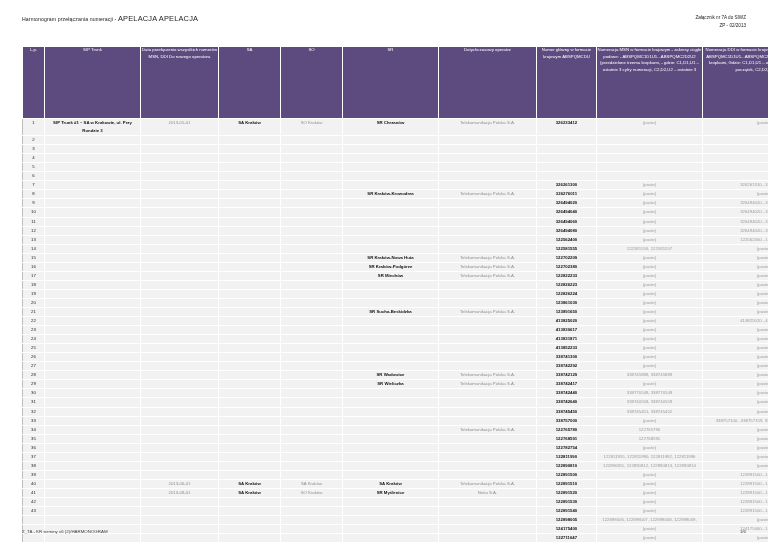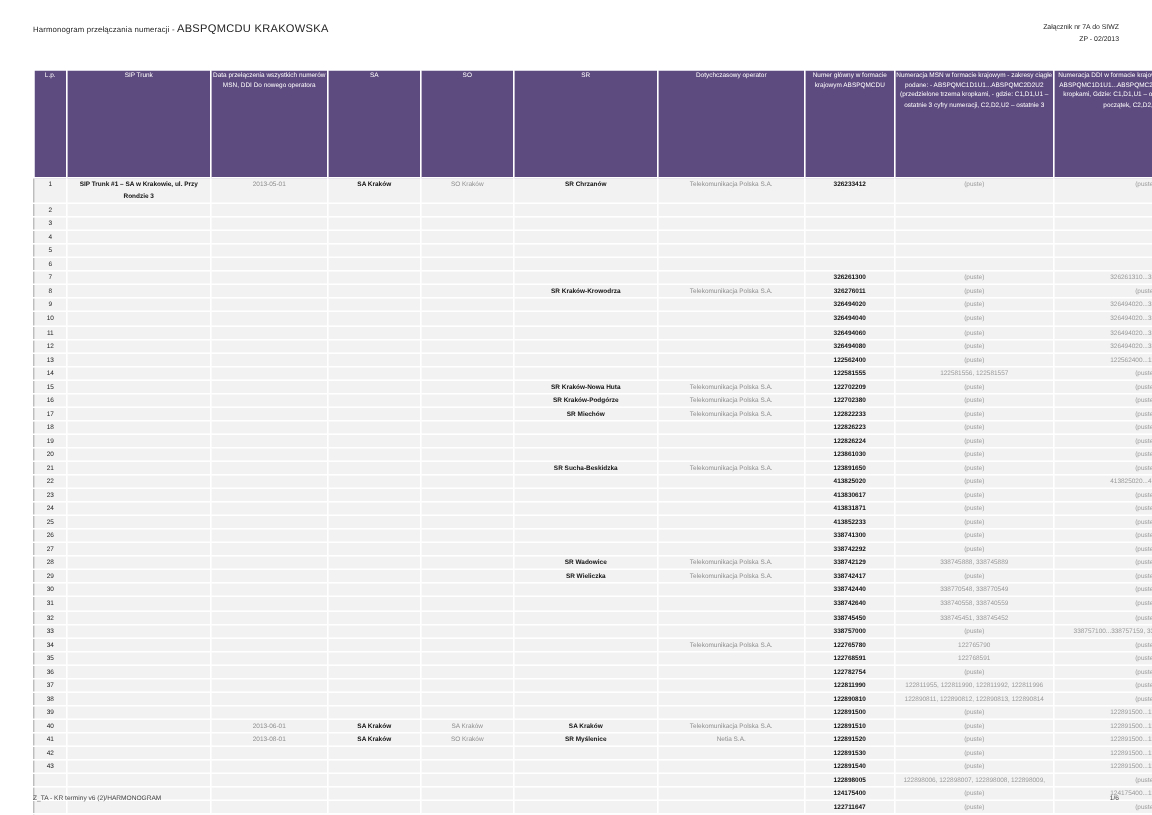--- a/index.html
+++ b/index.html
@@ -122,21 +122,21 @@
     font-size: 4.4px;
     color: #444;
   }
   .page-foot .right { float: right; }
 </style>
 </head>
 <body>
 
 <div class="page-head">
   <div class="doc-title">
-    <span>Harmonogram przełączania numeracji - </span><span class="strong">ABSPQMCDU KRAKOWSKA</span>
+    <span>Harmonogram przełączania numeracji - </span><span class="strong">APELACJA APELACJA</span>
   </div>
   <div class="doc-meta">
     <div>Załącznik nr 7A do SIWZ</div>
     <div>ZP - 02/2013</div>
   </div>
 </div>
 
 <table class="sheet">
   <colgroup>
     <col class="w-lp">

